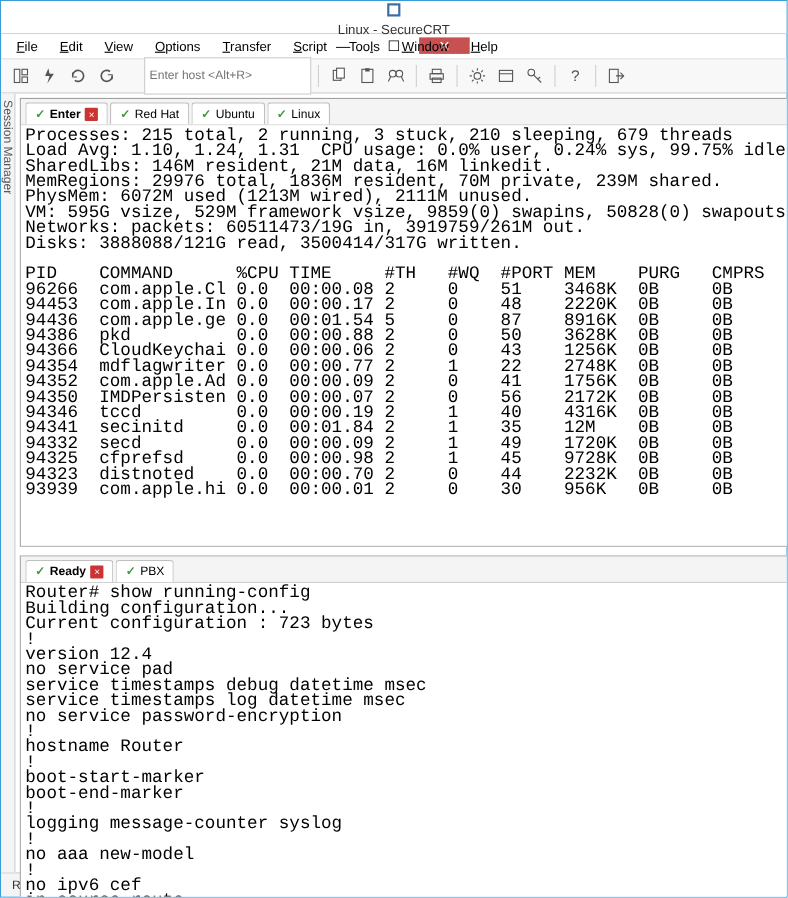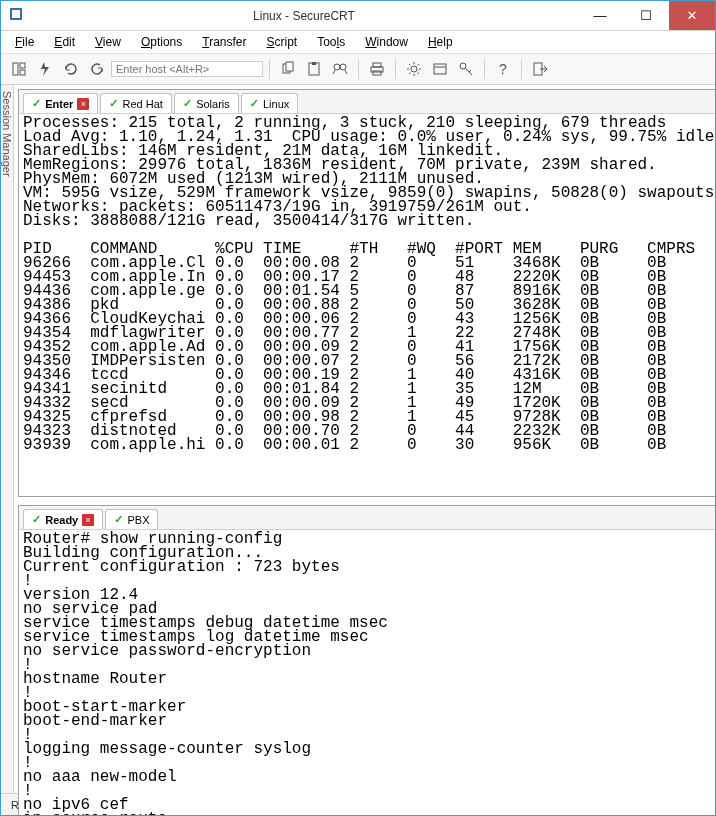--- a/index.html
+++ b/index.html
@@ -1,29 +1,29 @@
 <!DOCTYPE html>
 <html><head>
 <meta charset="utf-8">
 <style>
 * { margin: 0; padding: 0; box-sizing: border-box; }
 body { font-family: "Segoe UI", Tahoma, sans-serif; font-size: 12px; background: #fff; width: 716px; height: 816px; overflow: hidden; border: 1px solid #3a9dd8; }
-.titlebar { height: 30px; background: #fff; display: flex; align-items: center; border-bottom: 1px solid #d4d4d4; }
+.titlebar { height: 30px; background: #fff; display: flex; align-items: center; border-bottom: 1px solid #d4d4d4; flex-direction: column; }
 .titlebar .icon { width: 30px; text-align: center; }
 .titlebar .title { flex: 1; text-align: center; color: #333; }
 .titlebar .win-buttons { display: flex; height: 100%; }
 .titlebar .win-buttons div { width: 46px; display: flex; align-items: center; justify-content: center; font-size: 13px; }
 .titlebar .win-buttons .close { background: #c75050; color: #fff; }
 .menubar { height: 22px; display: flex; align-items: center; padding: 0 6px; gap: 4px; text-align: right; }
 .menubar span { padding: 2px 8px; }
 .menubar span u { text-decoration: underline; }
 .toolbar { height: 32px; border-top: 1px solid #e0e0e0; border-bottom: 1px solid #d0d0d0; display: flex; align-items: center; padding: 0 6px; gap: 2px; background: #f8f8f8; }
 .toolbar .tb-btn { width: 24px; height: 24px; display: flex; align-items: center; justify-content: center; color: #444; cursor: pointer; }
 .toolbar .tb-sep { width: 1px; height: 20px; background: #d0d0d0; margin: 0 4px; }
-.toolbar .host-input { flex: 0 0 120px; height: 16px; border: 1px solid #ccc; padding: 0 4px; font-size: 11px; color: #888; background: #fff; }
+.toolbar .host-input { flex: 0 0 120px; height: 34px; border: 1px solid #ccc; padding: 0 4px; font-size: 11px; color: #888; background: #fff; margin-left: 20px; }
 .main-area { display: flex; height: calc(100% - 30px - 22px - 32px - 22px); }
 .session-mgr { width: 20px; background: #f4f4f4; border-right: 1px solid #d0d0d0; writing-mode: vertical-lr; text-align: left; padding-top: 6px; font-size: 11px; color: #555; }
 .panels { flex: 1; display: flex; flex-direction: column; }
 .panel { border: 1px solid #a0a0a0; margin: 4px; background: #fff; display: flex; flex-direction: column; }
 .panel.top { flex: 0 0 auto; }
 .panel.bottom { flex: 1; }
 .tabbar { height: 24px; background: #f4f4f4; border-bottom: 1px solid #d0d0d0; display: flex; align-items: flex-end; padding: 0 4px; }
 .tab { height: 20px; border: 1px solid #c0c0c0; border-bottom: none; border-radius: 3px 3px 0 0; background: #fff; padding: 0 8px; display: flex; align-items: center; gap: 4px; font-size: 11px; margin-right: 2px; }
 .tab .chk { color: #3a9a3a; font-weight: bold; }
 .tab .cls { width: 12px; height: 12px; background: #c33; color: #fff; font-size: 9px; display: flex; align-items: center; justify-content: center; border-radius: 1px; }
@@ -167,21 +167,21 @@
             <span class="chk">✓</span>
             <b>Enter</b>
             <span class="cls">×</span>
           </div>
         <div class="tab">
             <span class="chk">✓</span>
             <span>Red Hat</span>
           </div>
         <div class="tab">
             <span class="chk">✓</span>
-            <span>Solaris</span>
+            <span>Ubuntu</span>
           </div>
         <div class="tab">
             <span class="chk">✓</span>
             <span>Linux</span>
           </div>
         <div class="nav">
             <span>◁</span>
             <span>▷</span>
           </div>
       </div>

